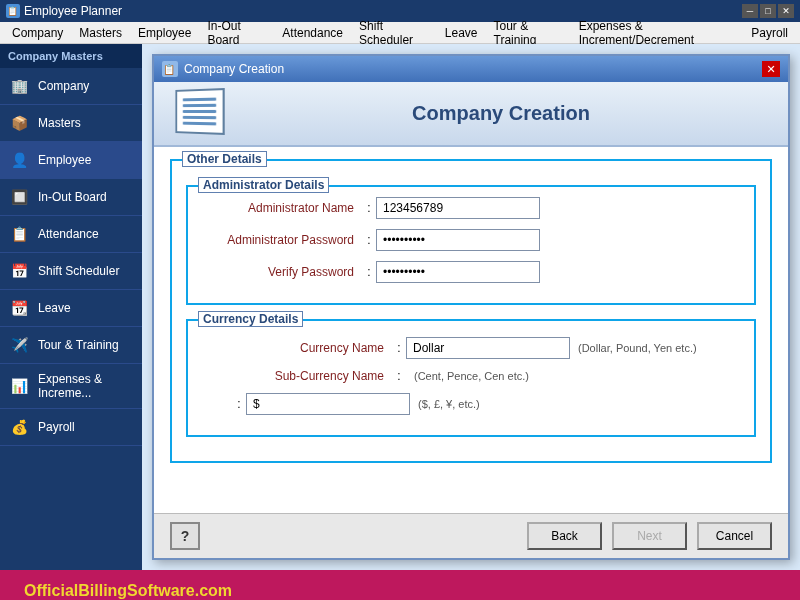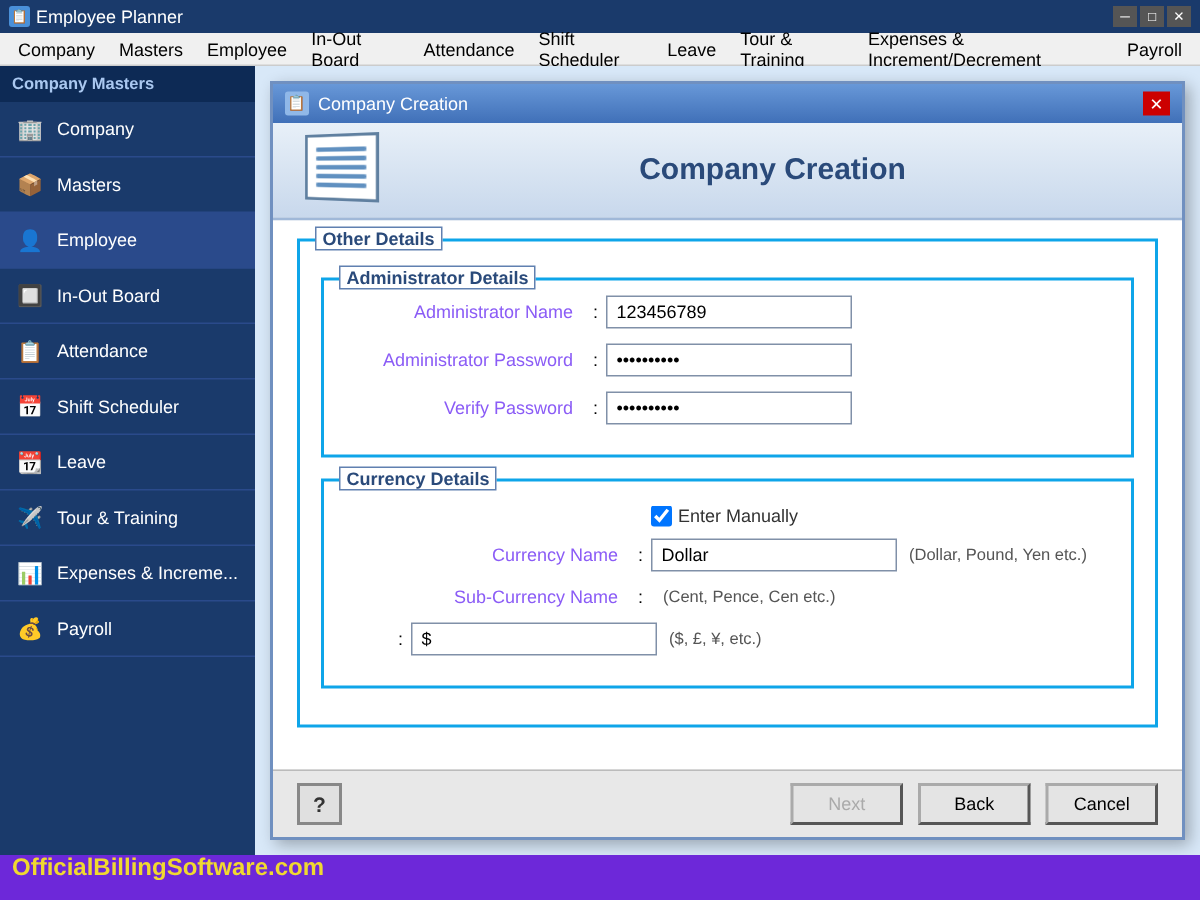--- a/index.html
+++ b/index.html
@@ -72,21 +72,21 @@
     }
 
     
     .main-layout {
       display: flex;
       height: calc(600px - 44px - 30px);
     }
 
     
     .sidebar {
-      width: 170px;
+      width: 142px;
       background: #1a3a6b;
       color: white;
       overflow-y: auto;
       flex-shrink: 0;
     }
     .sidebar-header {
       background: #0d2a55;
       padding: 6px 8px;
       font-size: 11px;
       font-weight: bold;
@@ -243,21 +243,21 @@
     .form-row {
       display: flex;
       align-items: center;
       margin-bottom: 10px;
     }
     .form-label {
       width: 160px;
       text-align: right;
       padding-right: 8px;
       font-size: 12px;
-      color: #8b5cf6;
+      color: #7f1d1d;
     }
     .form-colon {
       width: 14px;
       text-align: center;
       font-size: 12px;
     }
     .form-input {
       width: 164px;
       height: 22px;
       border: 1px solid #8090a8;
@@ -325,26 +325,26 @@
       color: #aaa;
       cursor: default;
       background: #e4e4e4;
     }
     .footer-btn.save {
       background: #e4e4e4;
     }
 
     
     .bottom-brand {
-      background: #6d28d9;
+      background: #be185d;
       color: #f0d830;
       height: 30px;
       display: flex;
-      align-items: flex-start;
-      padding: 0 8px;
+      align-items: flex-end;
+      padding: 0 24px;
       font-size: 16px;
       font-weight: bold;
       position: absolute;
       bottom: 0;
       left: 0;
       right: 0;
     }
   </style>
 </head>
 <body>
@@ -470,24 +470,20 @@
             <div class="form-row">
               <span class="form-label">Verify Password</span>
               <span class="form-colon">:</span>
               <input class="form-input" type="password" value="1234567890" style="">
             </div>
           </div>
 
           <div class="section-box" style="padding-top:16px; margin-top:14px;padding-left:44px;">
             <span class="section-title">Currency Details</span>
 
-            <div class="checkbox-row">
-              <input type="checkbox" class="form-checkbox" checked="" style="">
-              <span class="checkbox-label">Enter Manually</span>
-            </div>
 
             <div class="form-row">
               <span class="form-label">Currency Name</span>
               <span class="form-colon">:</span>
               <input class="form-input" type="text" value="Dollar" style="">
               <span class="form-hint">(Dollar, Pound, Yen etc.)</span>
             </div>
 
             <div class="form-row">
               <span class="form-label">Sub-Currency Name</span>
@@ -501,22 +497,22 @@
               <span class="form-hint">($, £, ¥, etc.)</span>
             </div>
 
           </div>
         </div>
       </div>
 
       <div class="dialog-footer">
         <button class="footer-help-btn">?</button>
         <div class="footer-spacer"></div>
+        <button class="footer-btn">Back</button>
         <button class="footer-btn disabled">Next</button>
-        <button class="footer-btn">Back</button>
         <button class="footer-btn">Cancel</button>
       </div>
     </div>
   </div>
 </div>
 
 <div class="bottom-brand">
   <span>OfficialBillingSoftware.com</span>
 </div>
 

